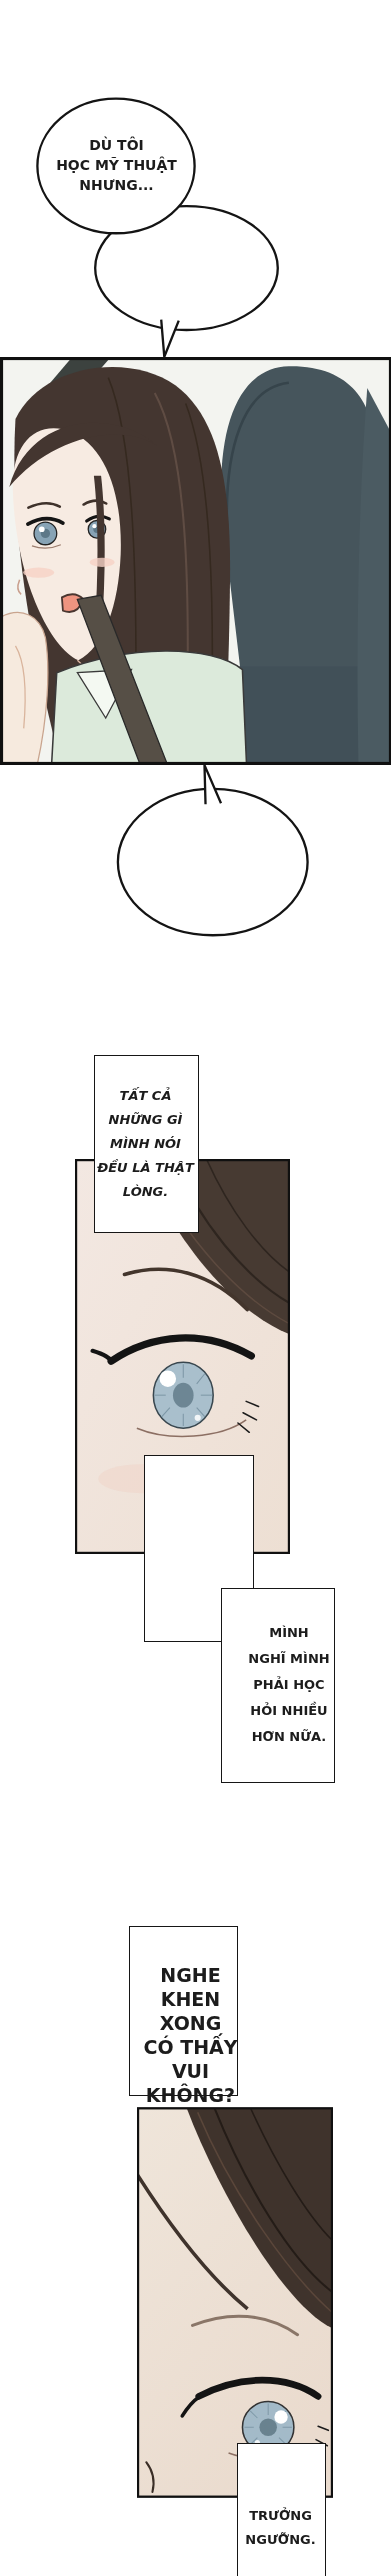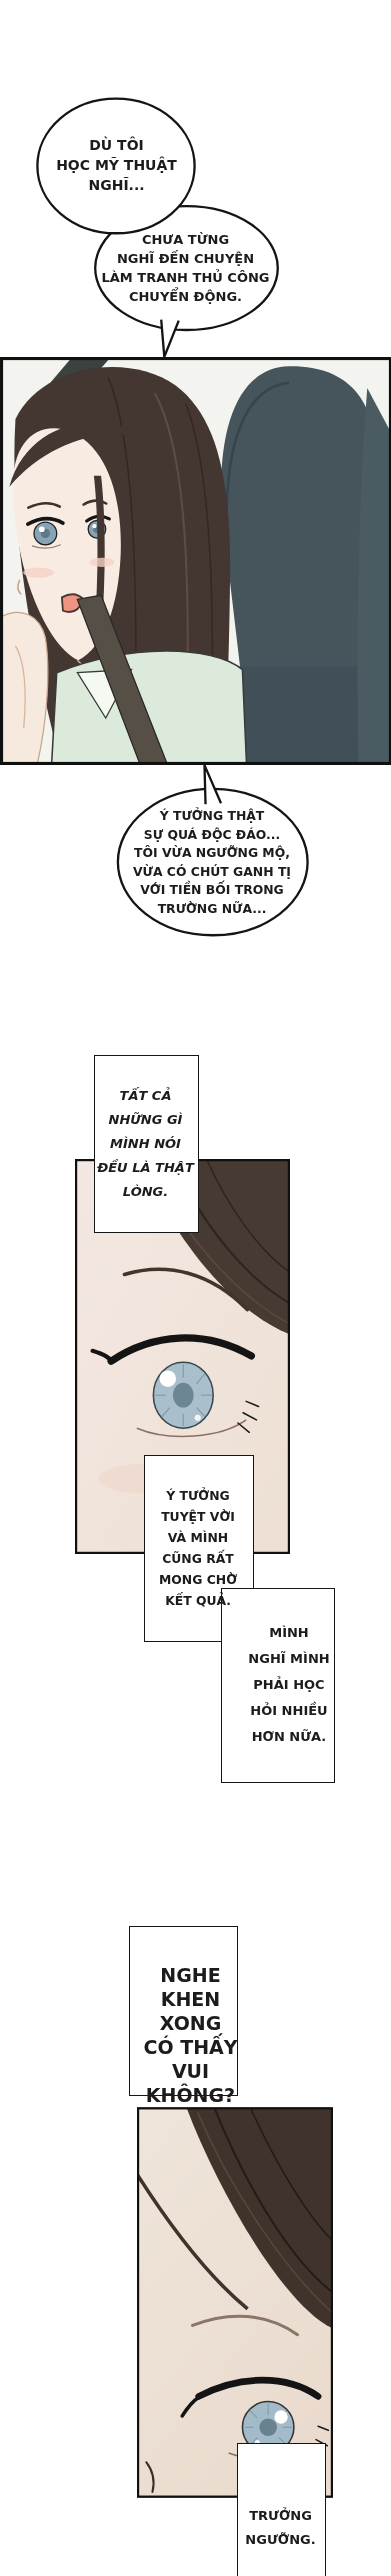--- a/index.html
+++ b/index.html
@@ -195,42 +195,26 @@
   </svg>
 
   <div class="tbox" style="left:94px;top:1055px;width:103px;height:176px;"></div>
   <div class="tbox" style="left:144px;top:1455px;width:108px;height:185px;"></div>
   <div class="tbox" style="left:221px;top:1588px;width:112px;height:193px;"></div>
   <div class="tbox" style="left:129px;top:1926px;width:107px;height:168px;"></div>
   <div class="tbox" style="left:237px;top:2443px;width:87px;height:171px;"></div>
 
   <div id="t-b1" class="comic-text">DÙ TÔI
 HỌC MỸ THUẬT
-NGHĨ...</div>
-  <div id="t-b2" class="comic-text">CHƯA TỪNG
-NGHĨ ĐẾN CHUYỆN
-LÀM TRANH THỦ CÔNG
-CHUYỂN ĐỘNG.</div>
-  <div id="t-b3" class="comic-text">Ý TƯỞNG THẬT
-SỰ QUÁ ĐỘC ĐÁO...
-TÔI VỪA NGƯỠNG MỘ,
-VỪA CÓ CHÚT GANH TỊ
-VỚI TIỀN BỐI TRONG
-TRƯỜNG NỮA...</div>
+NHƯNG...</div>
   <div id="t-t1" class="comic-text">TẤT CẢ
 NHỮNG GÌ
 MÌNH NÓI
 ĐỀU LÀ THẬT
 LÒNG.</div>
-  <div id="t-t2" class="comic-text">Ý TƯỞNG
-TUYỆT VỜI
-VÀ MÌNH
-CŨNG RẤT
-MONG CHỜ
-KẾT QUẢ.</div>
   <div id="t-t3" class="comic-text">MÌNH
 NGHĨ MÌNH
 PHẢI HỌC
 HỎI NHIỀU
 HƠN NỮA.</div>
   <div id="t-t4" class="comic-text">NGHE
 KHEN XONG
 CÓ THẤY VUI
 KHÔNG?</div>
   <div id="t-t5" class="comic-text">TRƯỞNG

